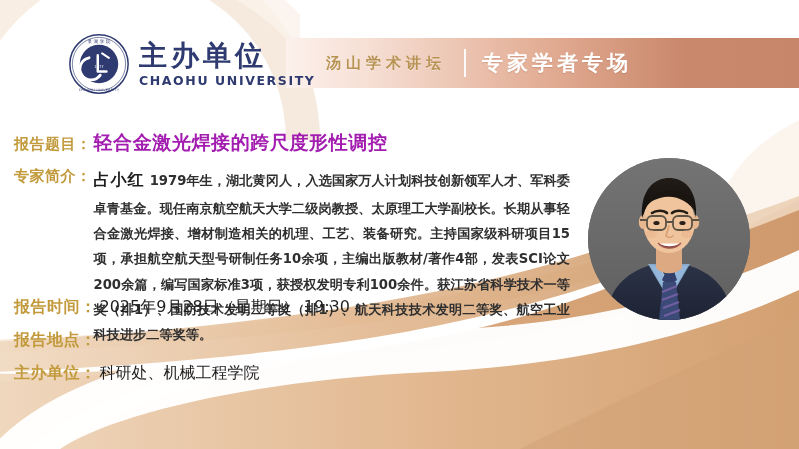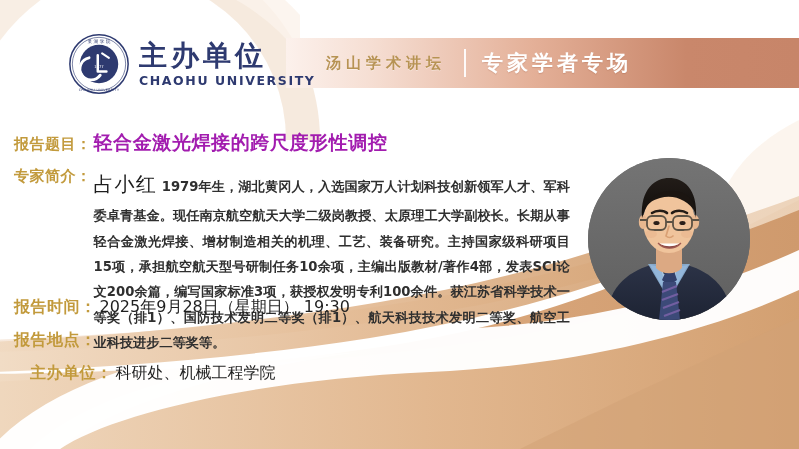--- a/index.html
+++ b/index.html
@@ -82,31 +82,31 @@
   #row-title .lbl { font-size:15px; }
   #title-value {
     font-size:19px; font-weight:bold; color:#a21caf;
     letter-spacing:.6px; margin-left:2px; white-space:nowrap;
   }
 
   #row-bio { left:14px; top:165px; width:556px; }
   #row-bio .lbl { font-size:15px; padding-top:2px; }
   #bio-body { margin-left:2px; width:478px; }
   #bio-name {
-    font-size:20px; font-weight:normal; color:#1d1d1d;
+    font-size:16px; font-weight:bold; color:#1d1d1d;
     letter-spacing:1px; margin-right:5px;
   }
   #bio-text {
     font-size:13.2px; font-weight:bold; color:#2f2f2f;
     line-height:1.92; text-align:justify; text-justify:inter-ideograph;
   }
 
   #row-time { left:14px; top:297px; }
   #row-place { left:14px; top:330px; }
-  #row-org  { left:30px; top:363px; }
+  #row-org  { left:14px; top:363px; }
   #row-time .val, #row-place .val, #row-org .val {
     font-size:16px; margin-left:3px; white-space:nowrap; color:#1f1f1f;
   }
   #row-time .lbl, #row-place .lbl, #row-org .lbl { font-size:16px; }
 
   
   #portrait {
     position:absolute; left:588px; top:158px;
     width:162px; height:162px; border-radius:50%;
     overflow:hidden; background:#6a6a6a;

